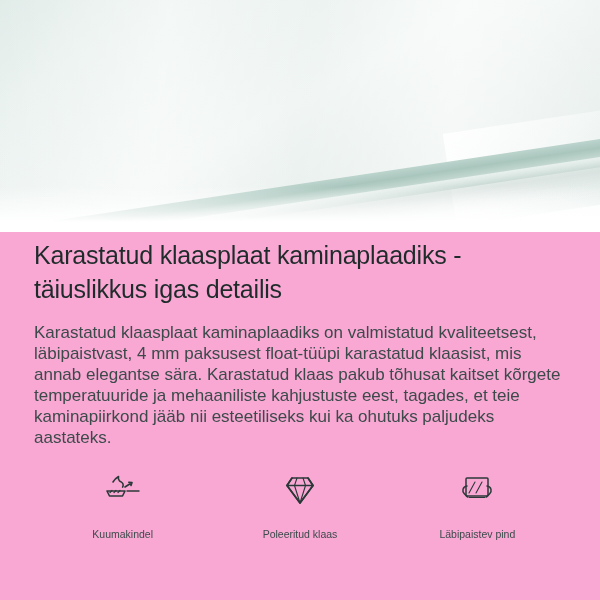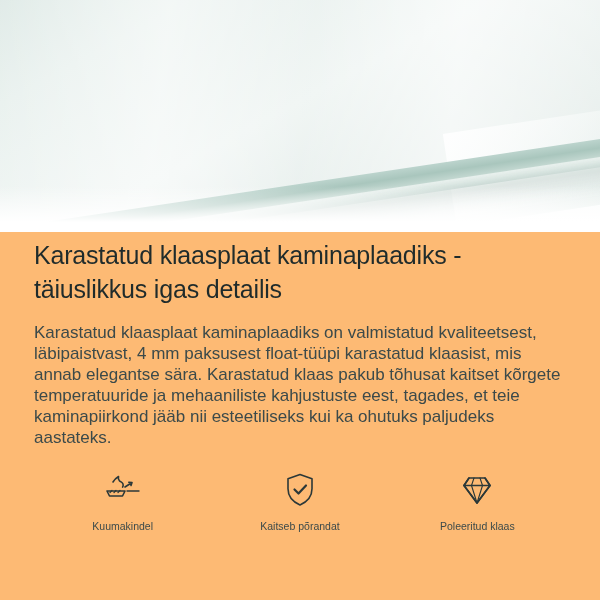--- a/index.html
+++ b/index.html
@@ -10,21 +10,21 @@
     width: 600px;
     height: 600px;
     background: #ffffff;
     font-family: "Liberation Sans", sans-serif;
     overflow: hidden;
   }
   .page {
     position: relative;
     width: 600px;
     height: 600px;
-    background: #fdba74;
+    background: #f9a8d4;
   }
 
   
   .hero {
     position: relative;
     width: 600px;
     height: 232px;
     background: #ffffff;
     overflow: hidden;
   }
@@ -138,21 +138,21 @@
     width: 44px;
     height: 40px;
     display: flex;
     align-items: center;
     justify-content: center;
   }
   .feature-icon svg {
     display: block;
   }
   .feature-label {
-    margin-top: 9px;
+    margin-top: 17px;
     font-size: 10.5px;
     color: #3c4a4a;
     text-align: right;
     line-height: 14px;
   }
 </style>
 </head>
 <body>
 
 <div class="page">
@@ -183,39 +183,42 @@
             <path d="M4 18h18l-2.5 5H6.5z" fill="none"></path>
             <path d="M7 19.5l2-2M11 19.5l2-2M15 19.5l2-2" stroke-width="1.2"></path>
             <path d="M22 14l7-4.5M29 9.5l-3.2-.2M29 9.5l-1 3"></path>
             <path d="M24 18h12" stroke-width="1.4"></path>
           </svg>
         </div>
         <div class="feature-label">Kuumakindel</div>
       </div>
 
 
-      <div class="feature">
-        <div class="feature-icon">
-          <svg width="34" height="36" viewBox="0 0 34 36" fill="none" stroke="#2b3838" stroke-width="1.6" stroke-linecap="round" stroke-linejoin="round">
-            <path d="M17 2.5l12 4.2v10c0 7.6-5.2 13.2-12 16.2-6.8-3-12-8.6-12-16.2v-10z"></path>
-            <path d="M11.5 17.5l4 4 7.5-8" stroke-width="2.2"></path>
-          </svg>
-        </div>
-        <div class="feature-label">Kaitseb põrandat</div>
-      </div>
 
       <div class="feature">
         <div class="feature-icon">
           <svg width="38" height="34" viewBox="0 0 38 34" fill="none" stroke="#2b3838" stroke-width="1.6" stroke-linecap="round" stroke-linejoin="round">
             <path d="M6 12.5h26L19 30z"></path>
             <path d="M6 12.5L11 5h16l5 7.5"></path>
             <path d="M11 5l-5 7.5 13 17.5 13-17.5L27 5"></path>
             <path d="M13.5 12.5L19 30l5.5-17.5M13.5 12.5L16 5m8.5 7.5L22 5" stroke-width="1.1"></path>
           </svg>
         </div>
         <div class="feature-label">Poleeritud klaas</div>
       </div>
 
 
+      <div class="feature">
+        <div class="feature-icon">
+          <svg width="40" height="34" viewBox="0 0 40 34" fill="none" stroke="#2b3838" stroke-width="1.5" stroke-linecap="round" stroke-linejoin="round">
+            <rect x="9" y="5" width="22" height="18" rx="1"></rect>
+            <path d="M12 20l6-11M19 20l6-11" stroke-width="1.1"></path>
+            <path d="M10 13c-2 .2-3.5 1.6-4 3.4-.4 1.6.2 3.2 1.3 4.3l3.2 3.2"></path>
+            <path d="M30 13c2 .2 3.5 1.6 4 3.4.4 1.6-.2 3.2-1.3 4.3l-3.2 3.2"></path>
+            <path d="M12 24.5h16" stroke-width="1.2"></path>
+          </svg>
+        </div>
+        <div class="feature-label">Läbipaistev pind</div>
+      </div>
 
     </div>
   </div>
 </div>
 
 </body></html>

